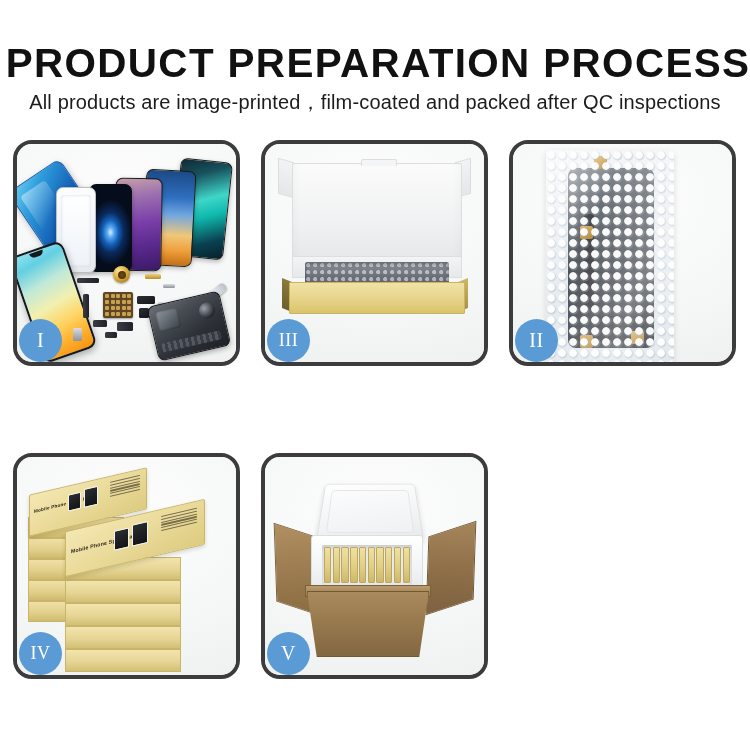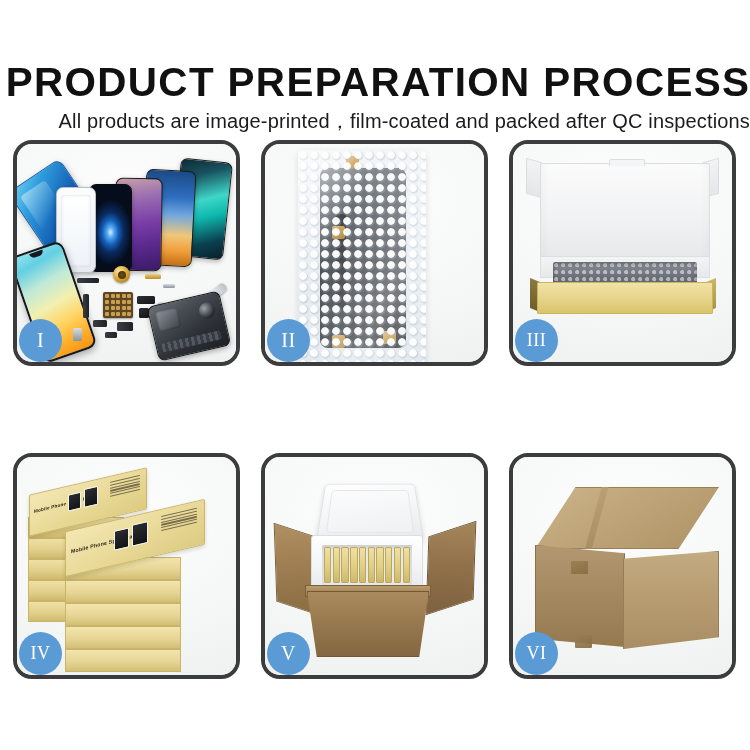--- a/index.html
+++ b/index.html
@@ -17,22 +17,22 @@
     width: 750px;
     height: 750px;
     background: #ffffff;
   }
 
   
   .header {
     position: absolute;
     top: 0; left: 0;
     width: 750px;
-    padding-top: 60px;
-    text-align: right;
+    padding-top: 41px;
+    text-align: center;
   }
   .title {
     font-family: "Liberation Sans", sans-serif;
     font-size: 41px;
     font-weight: bold;
     letter-spacing: 1.4px;
     color: #111111;
     line-height: 44px;
     transform: scaleX(0.985);
     white-space: nowrap;
@@ -579,49 +579,49 @@
           <div class="driver"></div>
 
           <div class="chassis">
             <div class="band"></div>
           </div>
         </div>
       </div>
       <div class="badge">I</div>
     </div>
 
+    <div class="panel p3">
+      <div class="panel-inner">
+        <div class="m-flapL"></div>
+        <div class="m-flapR"></div>
+        <div class="m-lid"></div>
+        <div class="m-foam"></div>
+        <div class="m-bubble"></div>
+        <div class="m-sideL"></div>
+        <div class="m-sideR"></div>
+        <div class="m-front"></div>
+      </div>
+      <div class="badge wide">III</div>
+    </div>
+
     <div class="panel p2">
       <div class="panel-inner">
         <div class="bag">
           <div class="inner-part"></div>
           <div class="tape" style="left:48px; top:6px;"></div>
           <div class="tape" style="left:34px; top:76px;"></div>
           <div class="tape" style="left:34px; bottom:14px;"></div>
           <div class="tape" style="right:30px; bottom:18px;"></div>
           <div class="bubbles"></div>
           <div class="bag-sheen"></div>
         </div>
       </div>
       <div class="badge">II</div>
     </div>
 
-    <div class="panel p3">
-      <div class="panel-inner">
-        <div class="m-flapL"></div>
-        <div class="m-flapR"></div>
-        <div class="m-lid"></div>
-        <div class="m-foam"></div>
-        <div class="m-bubble"></div>
-        <div class="m-sideL"></div>
-        <div class="m-sideR"></div>
-        <div class="m-front"></div>
-      </div>
-      <div class="badge wide">III</div>
-    </div>
-
     <div class="panel p4">
       <div class="panel-inner">
         <div class="stack">
 
           <div class="sbox back" style="top:60px;"></div>
           <div class="sbox back" style="top:81px;"></div>
           <div class="sbox back" style="top:102px;"></div>
           <div class="sbox back" style="top:123px;"></div>
           <div class="sbox back" style="top:144px;"></div>
 
@@ -681,26 +681,15 @@
               <i></i>
               <i></i>
           </div>
         </div>
         <div class="c-rim"></div>
         <div class="c-body"></div>
       </div>
       <div class="badge">V</div>
     </div>
 
-    <div class="panel p6">
-      <div class="panel-inner">
-        <div class="k-top"></div>
-        <div class="k-top-seam"></div>
-        <div class="k-left"></div>
-        <div class="k-right"></div>
-        <div class="k-tape" style="left:58px; top:104px;"></div>
-        <div class="k-tape" style="left:62px; top:178px;"></div>
-      </div>
-      <div class="badge wide">VI</div>
-    </div>
 
   </div>
 </div>
 
 </body></html>

